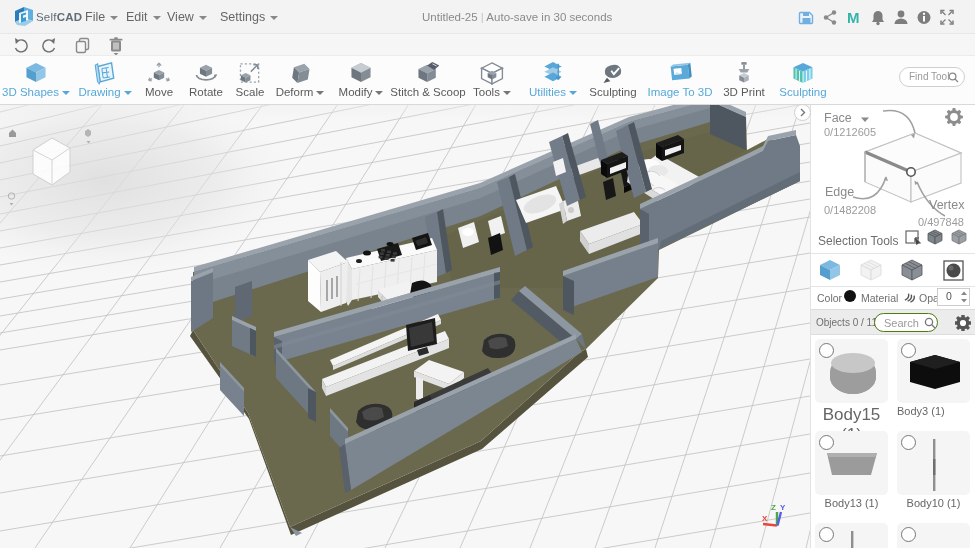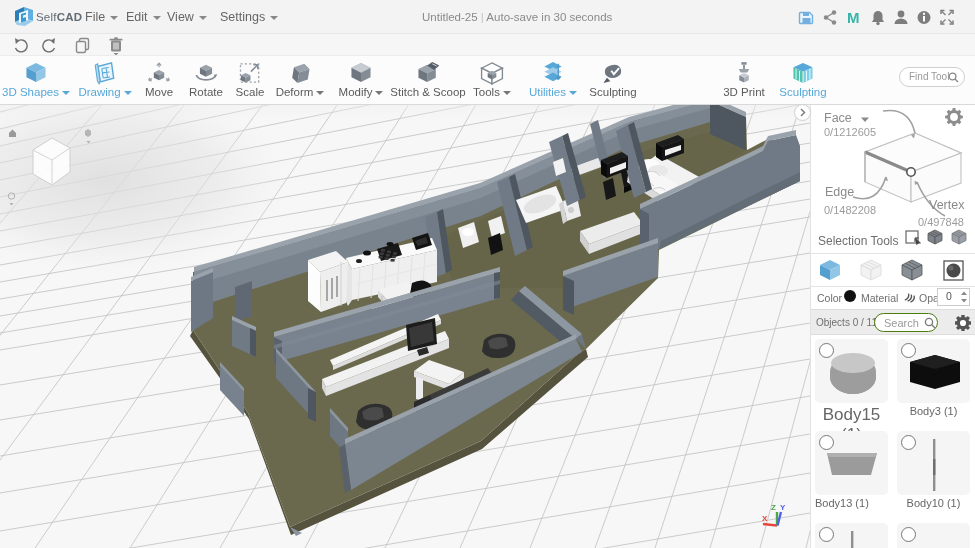--- a/index.html
+++ b/index.html
@@ -194,20 +194,32 @@
 <div class="tb-item blue" style="left:516.2px;width:73.6px">
       <svg width="26" height="25" viewBox="0 0 30 28" style="margin:0 auto">
         <g>
           <polygon points="15.0,2.0 25.0,7.0 15.0,12.0 5.0,7.0" fill="#57a8d8"></polygon>
           <polygon points="15.0,8.0 25.0,13.0 15.0,18.0 5.0,13.0" fill="#9fcbe8"></polygon>
           <polygon points="15.0,14.0 25.0,19.0 15.0,24.0 5.0,19.0" fill="#57a8d8"></polygon>
           <path d="M21 4 v18 M21 22 l-2.5-3 M21 22 l2.5-3" stroke="#4a96c8" stroke-width="1.6" fill="none"></path>
         </g>
       </svg>
       <div class="lbl">Utilities<span class="caret"></span></div>
+    </div>
+<div class="tb-item blue" style="left:636.8px;width:86.4px">
+      <svg width="26" height="25" viewBox="0 0 30 28" style="margin:0 auto">
+        <g transform="rotate(-6 15 14)">
+          <polygon points="5.0,6.0 25.0,6.0 25.0,22.0 5.0,22.0" fill="#5aa9d8"></polygon>
+          <polygon points="5.0,6.0 8.0,4.0 28.0,4.0 25.0,6.0" fill="#8ec6e6"></polygon>
+          <polygon points="25.0,6.0 28.0,4.0 28.0,20.0 25.0,22.0" fill="#3f8fc0"></polygon>
+          <rect x="8" y="9" width="9" height="7" fill="#fff"></rect>
+          <path d="M8 16 l3.5-3 3 2.5 2.5-2 0 2.5 -9 0 Z" fill="#cfe8f6"></path>
+        </g>
+      </svg>
+      <div class="lbl">Image To 3D</div>
     </div>
 <div class="tb-item gray" style="left:710.4px;width:67.2px">
       <svg width="26" height="25" viewBox="0 0 30 28" style="margin:0 auto">
         <rect x="12" y="2" width="6" height="3" fill="#848c96"></rect>
         <rect x="14" y="5" width="2" height="5" fill="#848c96"></rect>
         <path d="M9 10 h12 l-2 4 h-8 Z" fill="#9aa2ab"></path>
         <polygon points="15.0,14.5 20.5,17.2 15.0,20.0 9.5,17.2" fill="#c6ccd2"></polygon>
         <polygon points="9.5,17.2 15.0,20.0 15.0,25.5 9.5,22.8" fill="#848c96"></polygon>
         <polygon points="20.5,17.2 15.0,20.0 15.0,25.5 20.5,22.8" fill="#aab1b9"></polygon>
       </svg>
@@ -584,29 +596,29 @@
       </svg>
     </div>
     <div style="position:absolute;left:4px;top:300px;width:73px;text-align:center;font-size:17px;color:#666">Body15 (1)</div>
 <div style="position:absolute;left:86px;top:234px;width:73px;height:64px;background:#f5f5f5;border-radius:5px">
       <span style="position:absolute;left:4px;top:4px;width:15px;height:15px;border:1.6px solid #777;border-radius:50%;background:#fff"></span>
       <svg width="73" height="64" viewBox="0 0 73 64">
         <polygon points="13,23 38,16 63,23 63,43 38,50 13,43" fill="#0d0d0d"></polygon>
         <polygon points="13,23 38,16 63,23 38,30" fill="#1f1f1f"></polygon>
       </svg>
     </div>
-    <div style="position:absolute;left:86px;top:300px;width:73px;text-align:center;font-size:11px;color:#666">Body3 (1)</div>
+    <div style="position:absolute;left:86px;top:300px;width:73px;font-size:11px;color:#666">Body3 (1)</div>
 <div style="position:absolute;left:4px;top:326px;width:73px;height:64px;background:#f5f5f5;border-radius:5px">
       <span style="position:absolute;left:4px;top:4px;width:15px;height:15px;border:1.6px solid #777;border-radius:50%;background:#fff"></span>
       <svg width="73" height="64" viewBox="0 0 73 64">
         <polygon points="12,22 62,22 56,44 17,44" fill="#9b9b9b"></polygon>
         <polygon points="12,22 62,22 60,26 14,26" fill="#b0b0b0"></polygon>
       </svg>
     </div>
-    <div style="position:absolute;left:4px;top:392px;width:73px;font-size:11px;color:#666">Body13 (1)</div>
+    <div style="position:absolute;left:4px;top:392px;width:73px;text-align:center;font-size:11px;color:#666">Body13 (1)</div>
 <div style="position:absolute;left:86px;top:326px;width:73px;height:64px;background:#f5f5f5;border-radius:5px">
       <span style="position:absolute;left:4px;top:4px;width:15px;height:15px;border:1.6px solid #777;border-radius:50%;background:#fff"></span>
       <svg width="73" height="64" viewBox="0 0 73 64">
         <rect x="36" y="8" width="2.4" height="52" fill="#8f8f8f"></rect>
         <rect x="36" y="28" width="2.4" height="16" fill="#6f6f6f"></rect>
       </svg>
     </div>
     <div style="position:absolute;left:86px;top:392px;width:73px;text-align:center;font-size:11px;color:#666">Body10 (1)</div>
 <div style="position:absolute;left:4px;top:418px;width:73px;height:64px;background:#f5f5f5;border-radius:5px">
       <span style="position:absolute;left:4px;top:4px;width:15px;height:15px;border:1.6px solid #777;border-radius:50%;background:#fff"></span>

